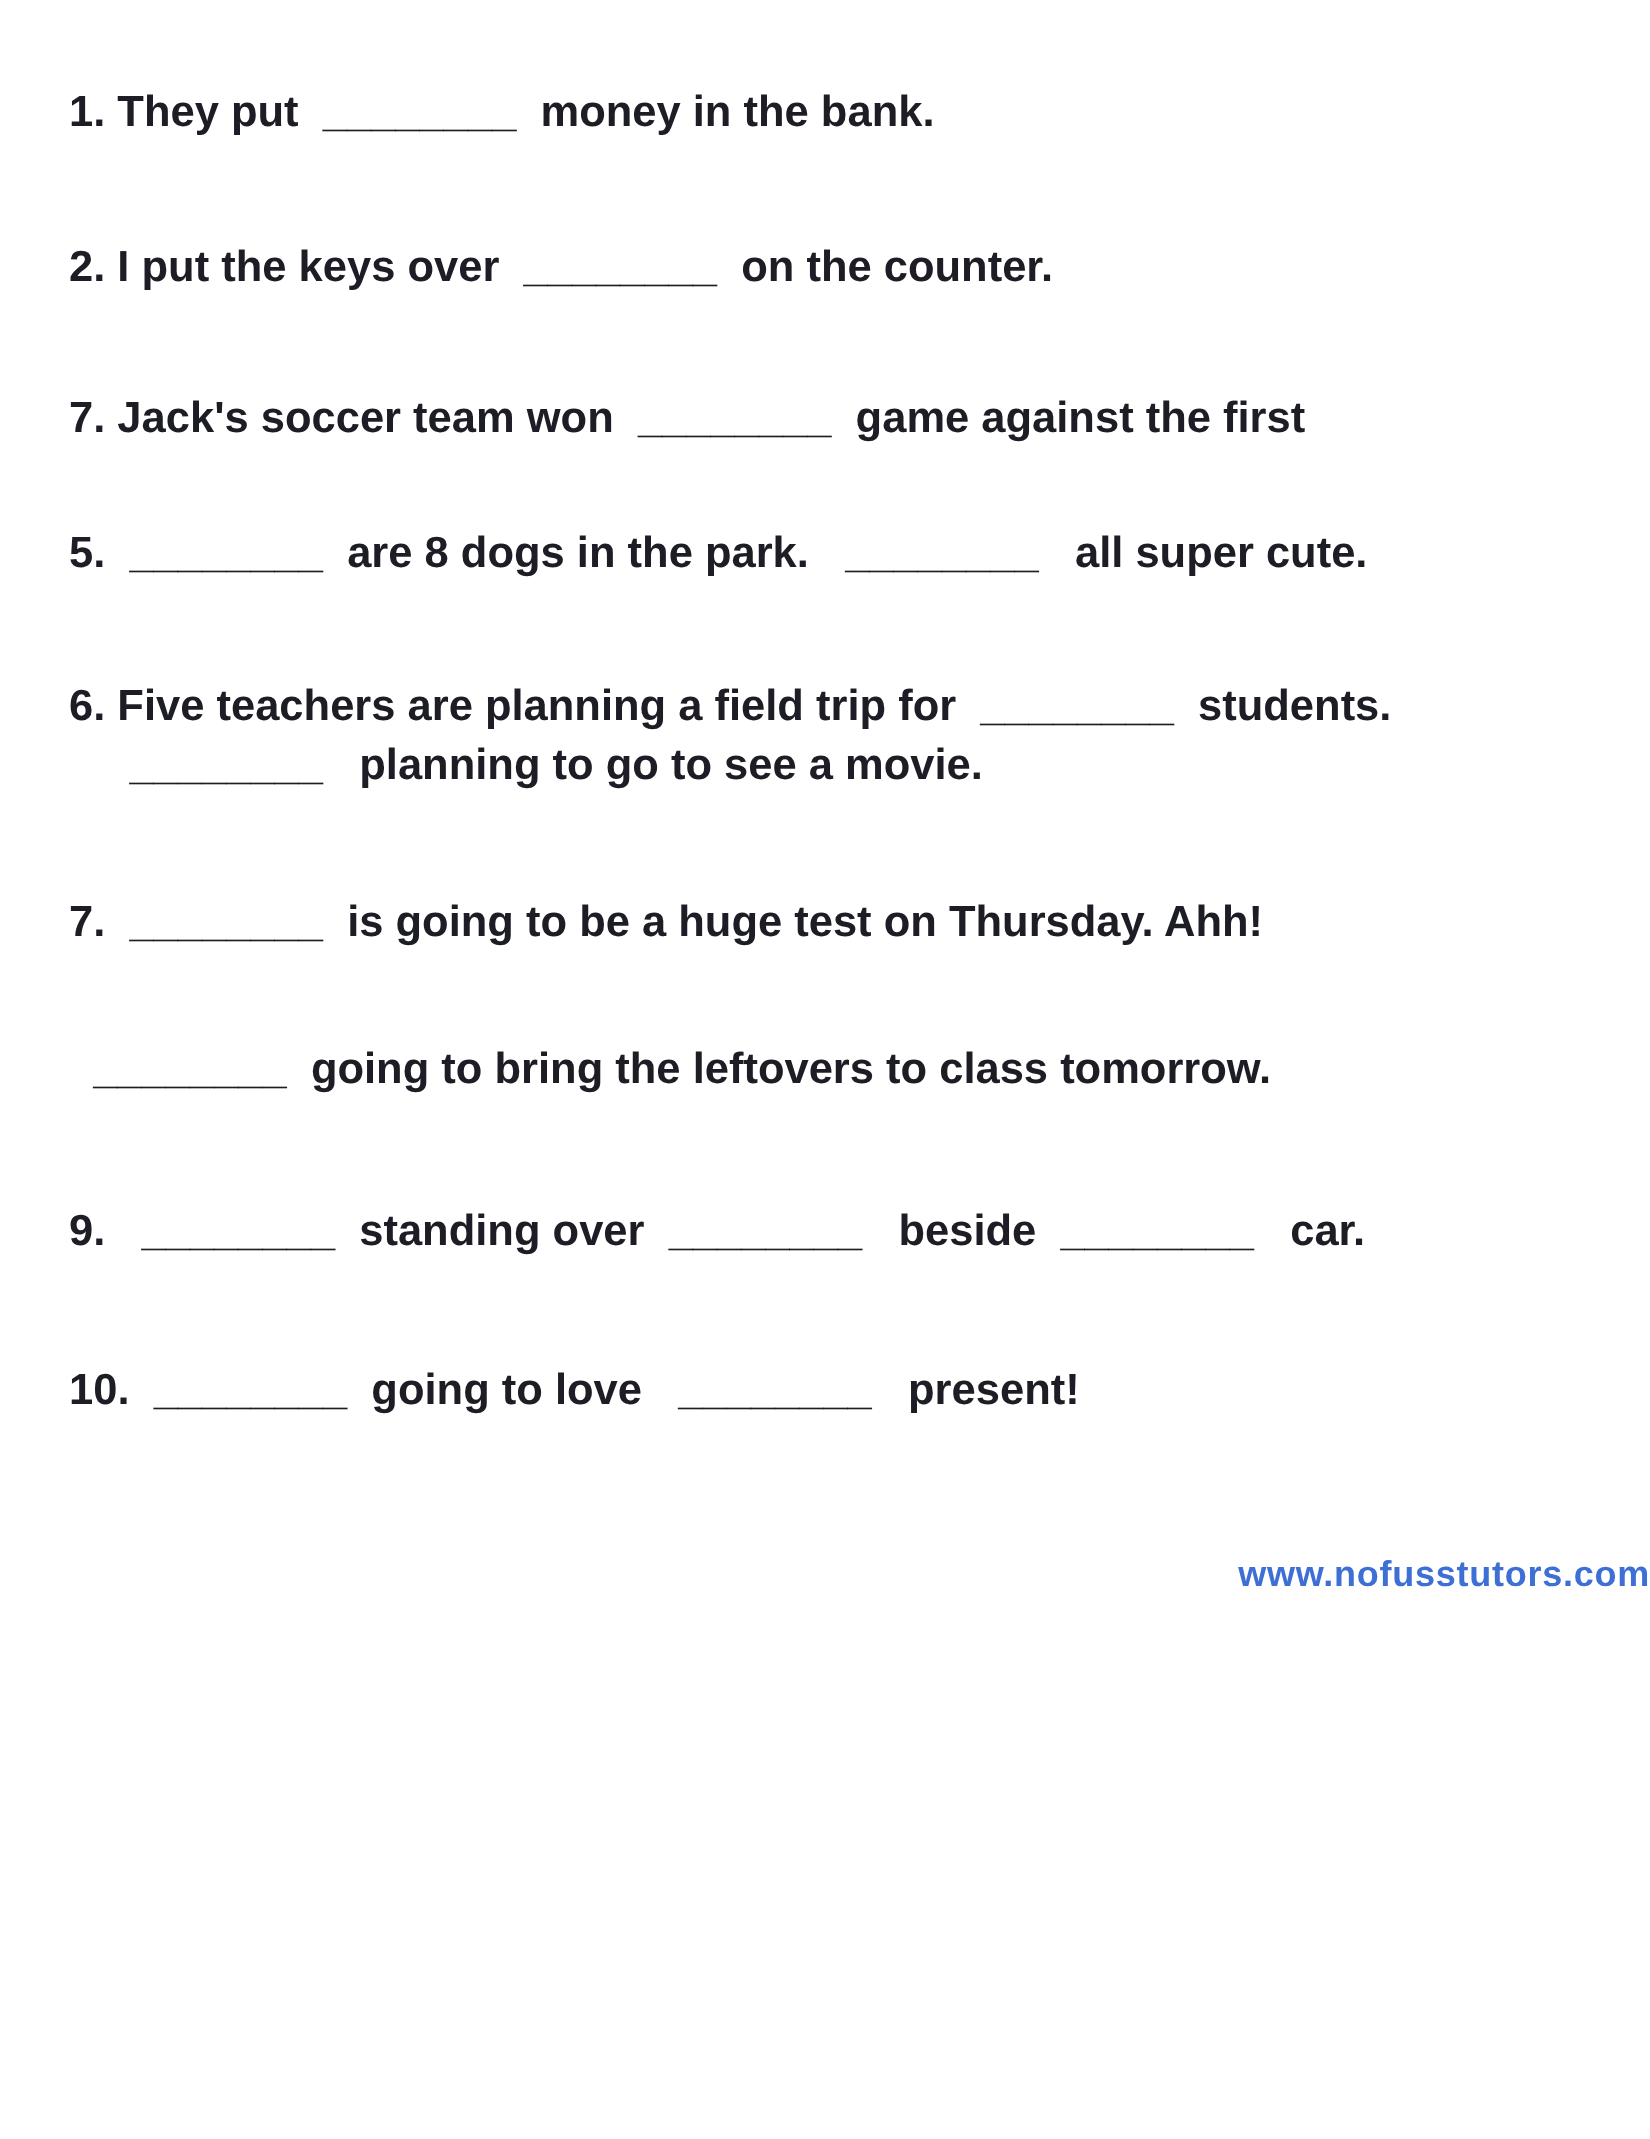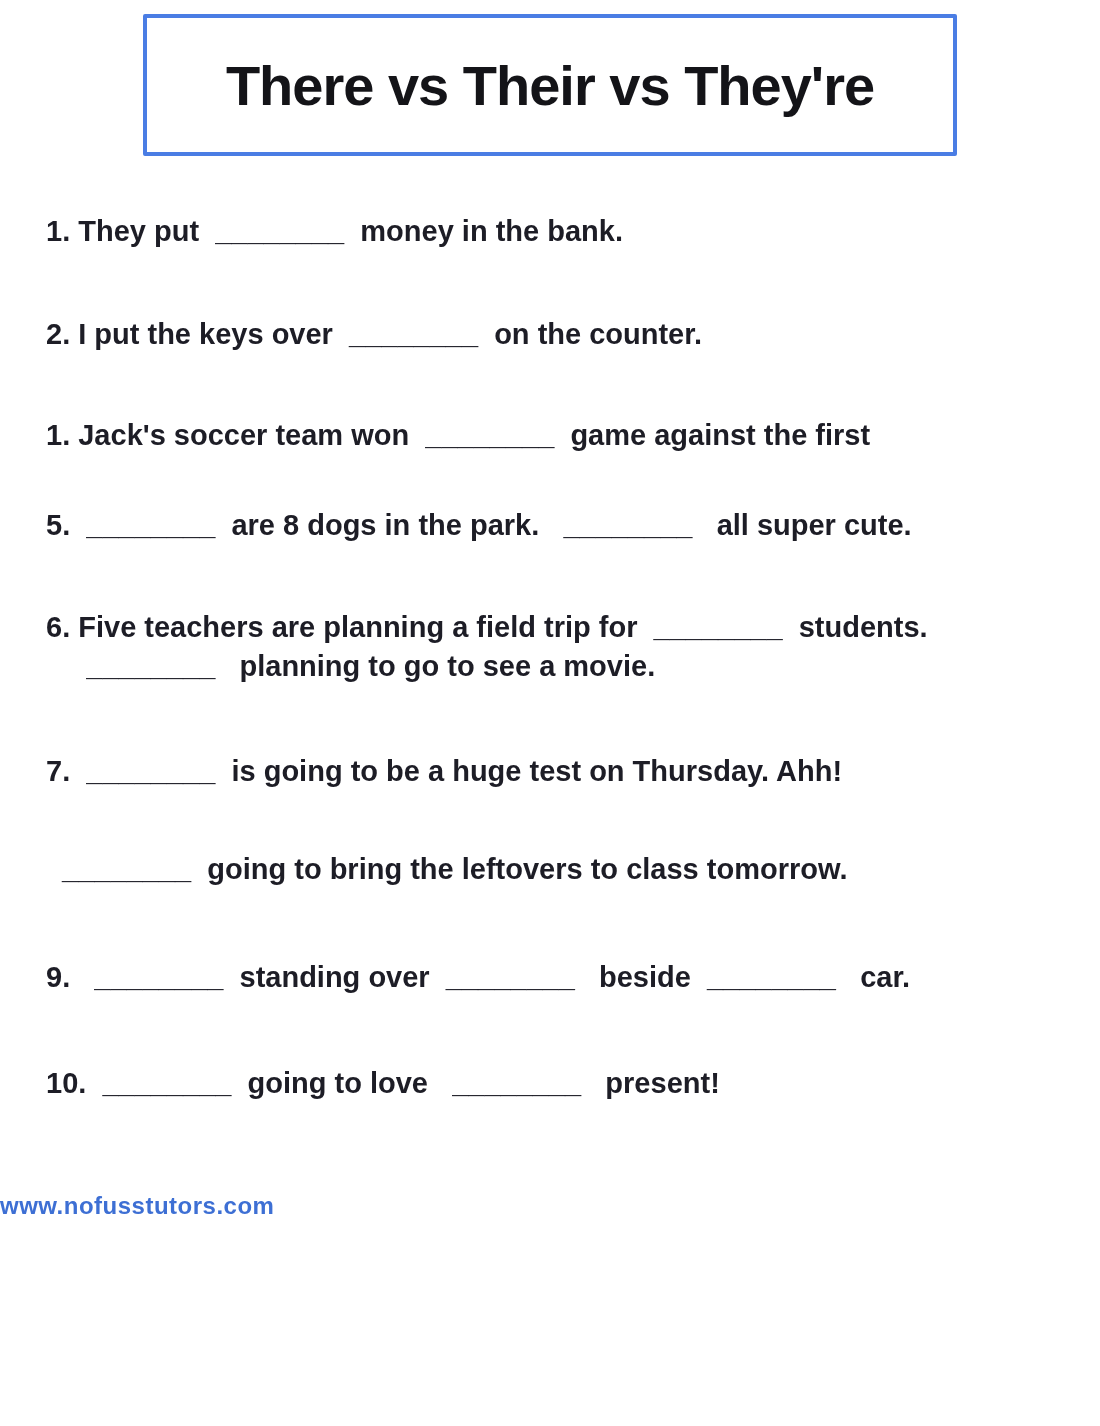--- a/index.html
+++ b/index.html
@@ -54,45 +54,42 @@
   .question:nth-child(3)  { margin-bottom: 51px; }
   .question:nth-child(4)  { margin-bottom: 63px; }
   .question:nth-child(5)  { margin-bottom: 66px; }
   .question:nth-child(6)  { margin-bottom: 59px; }
   .question:nth-child(7)  { margin-bottom: 69px; }
   .question:nth-child(8)  { margin-bottom: 67px; }
   .question:nth-child(9)  { margin-bottom: 89px; }
   .question:nth-child(10) { margin-bottom: 0; }
   .footer {
     margin-top: 52px;
-    text-align: left;
+    text-align: right;
     font-size: 24px;
     font-weight: 700;
     letter-spacing: 0.5px;
     color: var(--footer-color, #3d6fd4);
   }
 </style>
 </head>
 <body style="--accent-color: #4a7de4; --footer-color: #3d6fd4; --text-color: #1d1d26;">
 
 <div class="page">
 
-  <div class="title-box">
-    <h1>There vs Their vs They're</h1>
-  </div>
 
   <ol class="questions">
       <li class="question">
         <div class="q-line">1. They put  ________  money in the bank.</div>
       </li>
       <li class="question">
         <div class="q-line">2. I put the keys over  ________  on the counter.</div>
       </li>
       <li class="question">
-        <div class="q-line">1. Jack's soccer team won  ________  game against the first</div>
+        <div class="q-line">7. Jack's soccer team won  ________  game against the first</div>
       </li>
       <li class="question">
         <div class="q-line">5.  ________  are 8 dogs in the park.   ________   all super cute.</div>
       </li>
       <li class="question">
         <div class="q-line">6. Five teachers are planning a field trip for  ________  students.</div>
         <div class="q-line">     ________   planning to go to see a movie.</div>
       </li>
       <li class="question">
         <div class="q-line">7.  ________  is going to be a huge test on Thursday. Ahh!</div>

